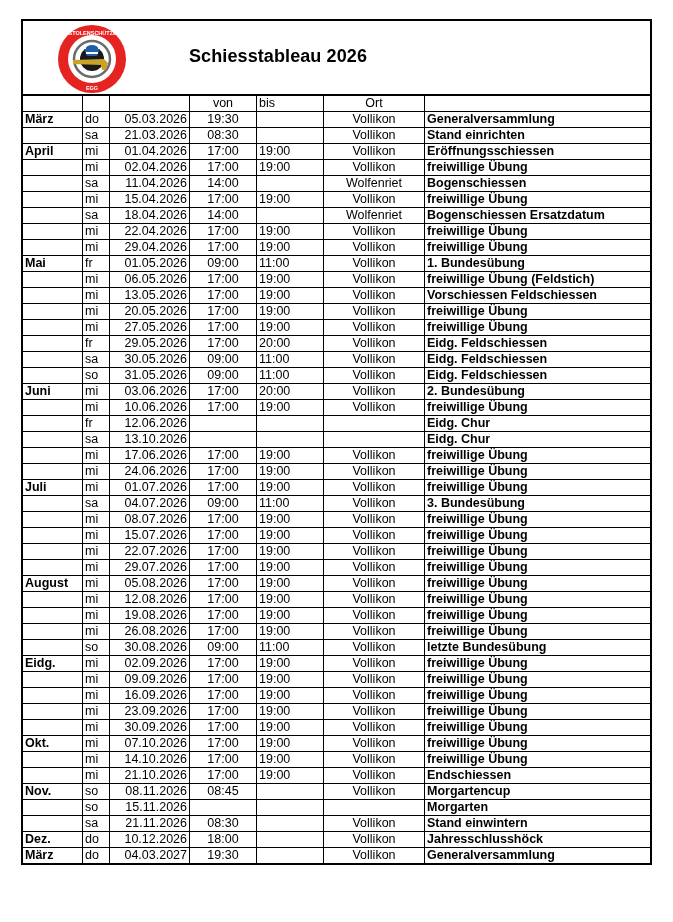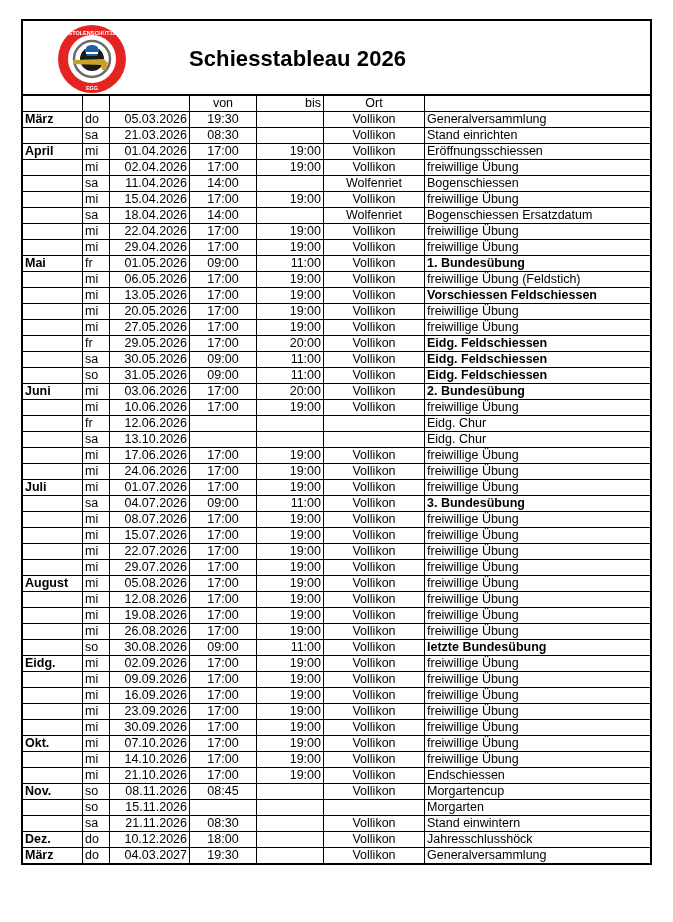--- a/index.html
+++ b/index.html
@@ -1,33 +1,33 @@
 <!DOCTYPE html>
 <html><head>
 <meta charset="utf-8">
 <style>
   html, body { margin: 0; padding: 0; background: #ffffff; }
   body { width: 673px; height: 922px; position: relative; font-family: "Liberation Sans", sans-serif; color: #000; overflow: hidden; }
   #sheet { position: absolute; left: 21px; top: 19px; width: 631px; border: 2px solid #000; box-sizing: border-box; }
   #header { height: 75px; border-bottom: 2px solid #000; position: relative; box-sizing: border-box; }
   #logo { position: absolute; left: 33px; top: 2px; width: 72px; height: 72px; }
-  #title { position: absolute; left: 166px; top: 25px; font-size: 22px; font-weight: bold; letter-spacing: 0.1px; }
+  #title { position: absolute; left: 166px; top: 25px; font-size: 18px; font-weight: bold; letter-spacing: 0.1px; }
   table { border-collapse: collapse; width: 100%; table-layout: fixed; }
   td { border: 1.5px solid #000; height: 15px; padding: 0 2px; font-size: 12.5px; line-height: 15px; white-space: nowrap; overflow: hidden; }
   tr:first-child td { border-top: none; }
   tr td:first-child { border-left: none; }
   tr td:last-child { border-right: none; }
   tr:last-child td { border-bottom: none; }
   .c-month { width: 55px; text-align: left; font-weight: bold; }
   .c-day { width: 22px; text-align: left; }
   .c-date { width: 75px; text-align: right; }
   .c-von { width: 62px; text-align: center; }
-  .c-bis { width: 62px; text-align: right; border-radius: 7px; }
+  .c-bis { width: 62px; text-align: left; border-radius: 7px; }
   .c-ort { width: 96px; text-align: center; }
-  .c-event { text-align: left; }
+  .c-event { text-align: left; font-weight: bold; }
   .bold { font-weight: bold; }
 </style>
 </head>
 <body>
 
 <div id="sheet">
   <div id="header">
     <svg id="logo" viewBox="0 0 72 72">
       <circle cx="36" cy="36" r="34" fill="#e52421"></circle>
       <circle cx="36" cy="36" r="24" fill="#ffffff"></circle>

